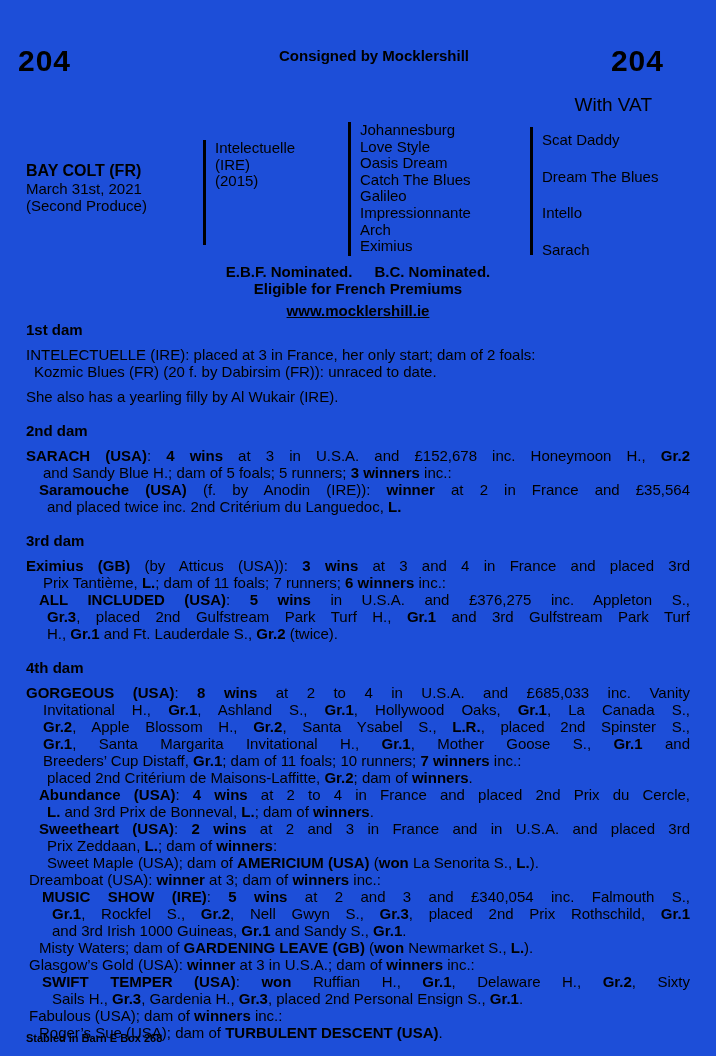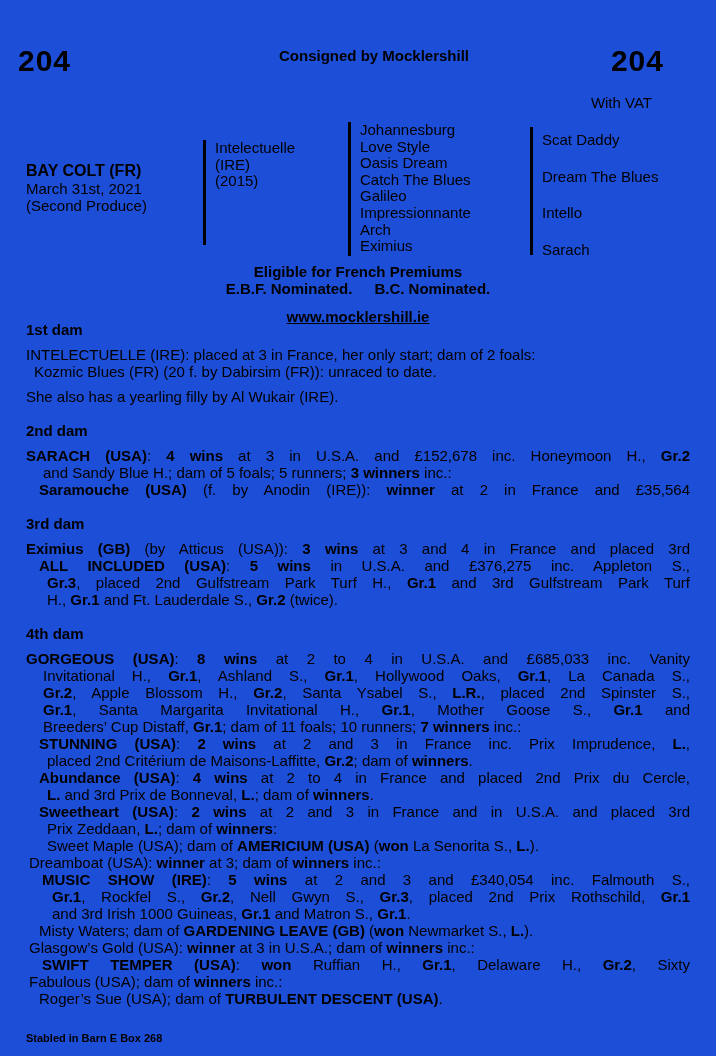--- a/index.html
+++ b/index.html
@@ -12,36 +12,36 @@
     font-size:15px;
     overflow:hidden;
     margin:0 auto;
   }
   b{font-weight:bold;}
   
   .lot{position:absolute;font-size:30px;font-weight:bold;letter-spacing:1px;top:44px;}
   .lot-left{left:18px;}
   .lot-right{right:52px;}
   .consignor{position:absolute;top:47px;left:16px;width:100%;text-align:center;font-weight:bold;font-size:15px;}
-  .vat{position:absolute;top:94px;right:64px;font-size:15px;text-align:right;}
+  .vat{position:absolute;top:94px;right:64px;font-size:19px;text-align:right;}
   
   .pedigree{position:absolute;left:26px;top:120px;width:664px;height:142px;display:flex;}
   .ped-col1{width:177px;padding-top:42px;line-height:17.5px;}
   .ped-subject-name{font-weight:bold;font-size:16px;}
   .ped-col{border-left:3px solid #000;padding-left:9px;box-sizing:border-box;line-height:16.5px;}
   .ped-col2{width:145px;margin-top:20px;height:105px;}
   .g1-group{margin-bottom:22px;}
   .ped-col3{width:160px;margin-top:7px;height:128px;padding-top:5px;}
   .g2-item{margin-bottom:20px;}
   .g2-item:last-child{margin-bottom:0;}
   .ped-col4{width:182px;margin-top:2px;height:134px;line-height:16.6px;}
   
   .notices{position:absolute;top:263px;left:26px;width:664px;text-align:center;font-weight:bold;line-height:17px;}
   .notice-gap{display:inline-block;width:22px;}
-  .website{margin-top:11px;}
+  .website{margin-top:5px;}
   .website a{color:#000;text-decoration:underline;font-weight:bold;}
   
   .body{position:absolute;top:321px;left:26px;width:664px;line-height:17px;}
   .section{margin-top:17px;}
   .section:first-child{margin-top:0;}
   .heading{font-weight:bold;}
   .ln{white-space:pre-wrap;}
   .just{text-align:justify;text-align-last:justify;}
   .lv0{padding-left:0;margin-top:8px;}
   .lv1{padding-left:8px;}
@@ -89,66 +89,68 @@
       </div>
     <div class="ped-col ped-col3" id="gen2">
         <div class="g2-item">Scat Daddy</div>
         <div class="g2-item">Dream The Blues</div>
         <div class="g2-item">Intello</div>
         <div class="g2-item">Sarach</div>
       </div>
   </div>
 
   <div class="notices">
+    <div><span>E.B.F. Nominated.</span><span class="notice-gap"></span><span>B.C. Nominated.</span></div>
     <div>Eligible for French Premiums</div>
-    <div><span>E.B.F. Nominated.</span><span class="notice-gap"></span><span>B.C. Nominated.</span></div>
     <div class="website"><a href="#">www.mocklershill.ie</a></div>
   </div>
 
   <div class="body" id="sections">
       <div class="section">
         <div class="heading">1st dam</div>
         <div class="ln lv0"><span>INTELECTUELLE (IRE): placed at 3 in France, her only start; dam of 2 foals:</span></div>
         <div class="ln lv1"><span>Kozmic Blues (FR) (20 f. by Dabirsim (FR)): unraced to date.</span></div>
         <div class="ln lv0"><span>She also has a yearling filly by Al Wukair (IRE).</span></div>
       </div>
       <div class="section">
         <div class="heading">2nd dam</div>
         <div class="ln lv0 just"><b>SARACH (USA)</b><span>: </span><b>4 wins</b><span> at 3 in U.S.A. and £152,678 inc. Honeymoon H., </span><b>Gr.2</b></div>
         <div class="ln lv4"><span>and Sandy Blue H.; dam of 5 foals; 5 runners; </span><b>3 winners</b><span> inc.:</span></div>
         <div class="ln lv3 just"><b>Saramouche (USA)</b><span> (f. by Anodin (IRE)): </span><b>winner</b><span> at 2 in France and £35,564</span></div>
+        <div class="ln lv6"><span>and placed twice inc. 2nd Critérium du Languedoc, </span><b>L.</b></div>
       </div>
       <div class="section">
         <div class="heading">3rd dam</div>
         <div class="ln lv0 just"><b>Eximius (GB)</b><span> (by Atticus (USA)): </span><b>3 wins</b><span> at 3 and 4 in France and placed 3rd</span></div>
+        <div class="ln lv4"><span>Prix Tantième, </span><b>L.</b><span>; dam of 11 foals; 7 runners; </span><b>6 winners</b><span> inc.:</span></div>
         <div class="ln lv3 just"><b>ALL INCLUDED (USA)</b><span>: </span><b>5 wins</b><span> in U.S.A. and £376,275 inc. Appleton S.,</span></div>
         <div class="ln lv6 just"><b>Gr.3</b><span>, placed 2nd Gulfstream Park Turf H., </span><b>Gr.1</b><span> and 3rd Gulfstream Park Turf</span></div>
         <div class="ln lv6"><span>H., </span><b>Gr.1</b><span> and Ft. Lauderdale S., </span><b>Gr.2</b><span> (twice).</span></div>
       </div>
       <div class="section">
         <div class="heading">4th dam</div>
         <div class="ln lv0 just"><b>GORGEOUS (USA)</b><span>: </span><b>8 wins</b><span> at 2 to 4 in U.S.A. and £685,033 inc. Vanity</span></div>
         <div class="ln lv4 just"><span>Invitational H., </span><b>Gr.1</b><span>, Ashland S., </span><b>Gr.1</b><span>, Hollywood Oaks, </span><b>Gr.1</b><span>, La Canada S.,</span></div>
         <div class="ln lv4 just"><b>Gr.2</b><span>, Apple Blossom H., </span><b>Gr.2</b><span>, Santa Ysabel S., </span><b>L.R.</b><span>, placed 2nd Spinster S.,</span></div>
         <div class="ln lv4 just"><b>Gr.1</b><span>, Santa Margarita Invitational H., </span><b>Gr.1</b><span>, Mother Goose S., </span><b>Gr.1</b><span> and</span></div>
         <div class="ln lv4"><span>Breeders’ Cup Distaff, </span><b>Gr.1</b><span>; dam of 11 foals; 10 runners; </span><b>7 winners</b><span> inc.:</span></div>
-        <div class="ln lv3 just"><b>STUNNING (USA)</b><span>: </span><b>2 wins</b><span> at 2 and 3 in France inc. Prix Imprudence, </span><b>L.</b><span>,</span></div>
         <div class="ln lv6"><span>placed 2nd Critérium de Maisons-Laffitte, </span><b>Gr.2</b><span>; dam of </span><b>winners</b><span>.</span></div>
         <div class="ln lv3 just"><b>Abundance (USA)</b><span>: </span><b>4 wins</b><span> at 2 to 4 in France and placed 2nd Prix du Cercle,</span></div>
         <div class="ln lv6"><b>L.</b><span> and 3rd Prix de Bonneval, </span><b>L.</b><span>; dam of </span><b>winners</b><span>.</span></div>
         <div class="ln lv3 just"><b>Sweetheart (USA)</b><span>: </span><b>2 wins</b><span> at 2 and 3 in France and in U.S.A. and placed 3rd</span></div>
         <div class="ln lv6"><span>Prix Zeddaan, </span><b>L.</b><span>; dam of </span><b>winners</b><span>:</span></div>
         <div class="ln lv6"><span>Sweet Maple (USA); dam of </span><b>AMERICIUM (USA)</b><span> (</span><b>won</b><span> La Senorita S., </span><b>L.</b><span>).</span></div>
         <div class="ln lv2"><span>Dreamboat (USA): </span><b>winner</b><span> at 3; dam of </span><b>winners</b><span> inc.:</span></div>
         <div class="ln lv5 just"><b>MUSIC SHOW (IRE)</b><span>: </span><b>5 wins</b><span> at 2 and 3 and £340,054 inc. Falmouth S.,</span></div>
         <div class="ln lv7 just"><b>Gr.1</b><span>, Rockfel S., </span><b>Gr.2</b><span>, Nell Gwyn S., </span><b>Gr.3</b><span>, placed 2nd Prix Rothschild, </span><b>Gr.1</b></div>
-        <div class="ln lv7"><span>and 3rd Irish 1000 Guineas, </span><b>Gr.1</b><span> and Matron S., </span><b>Gr.1</b><span>.</span></div>
+        <div class="ln lv7"><span>and 3rd Irish 1000 Guineas, </span><b>Gr.1</b><span> and Sandy S., </span><b>Gr.1</b><span>.</span></div>
         <div class="ln lv3"><span>Misty Waters; dam of </span><b>GARDENING LEAVE (GB)</b><span> (</span><b>won</b><span> Newmarket S., </span><b>L.</b><span>).</span></div>
         <div class="ln lv2"><span>Glasgow’s Gold (USA): </span><b>winner</b><span> at 3 in U.S.A.; dam of </span><b>winners</b><span> inc.:</span></div>
         <div class="ln lv5 just"><b>SWIFT TEMPER (USA)</b><span>: </span><b>won</b><span> Ruffian H., </span><b>Gr.1</b><span>, Delaware H., </span><b>Gr.2</b><span>, Sixty</span></div>
+        <div class="ln lv7"><span>Sails H., </span><b>Gr.3</b><span>, Gardenia H., </span><b>Gr.3</b><span>, placed 2nd Personal Ensign S., </span><b>Gr.1</b><span>.</span></div>
         <div class="ln lv2"><span>Fabulous (USA); dam of </span><b>winners</b><span> inc.:</span></div>
         <div class="ln lv3"><span>Roger’s Sue (USA); dam of </span><b>TURBULENT DESCENT (USA)</b><span>.</span></div>
       </div>
     </div>
 
   <div class="footer">Stabled in Barn E Box 268</div>
 
 </div>
 
 </body></html>

